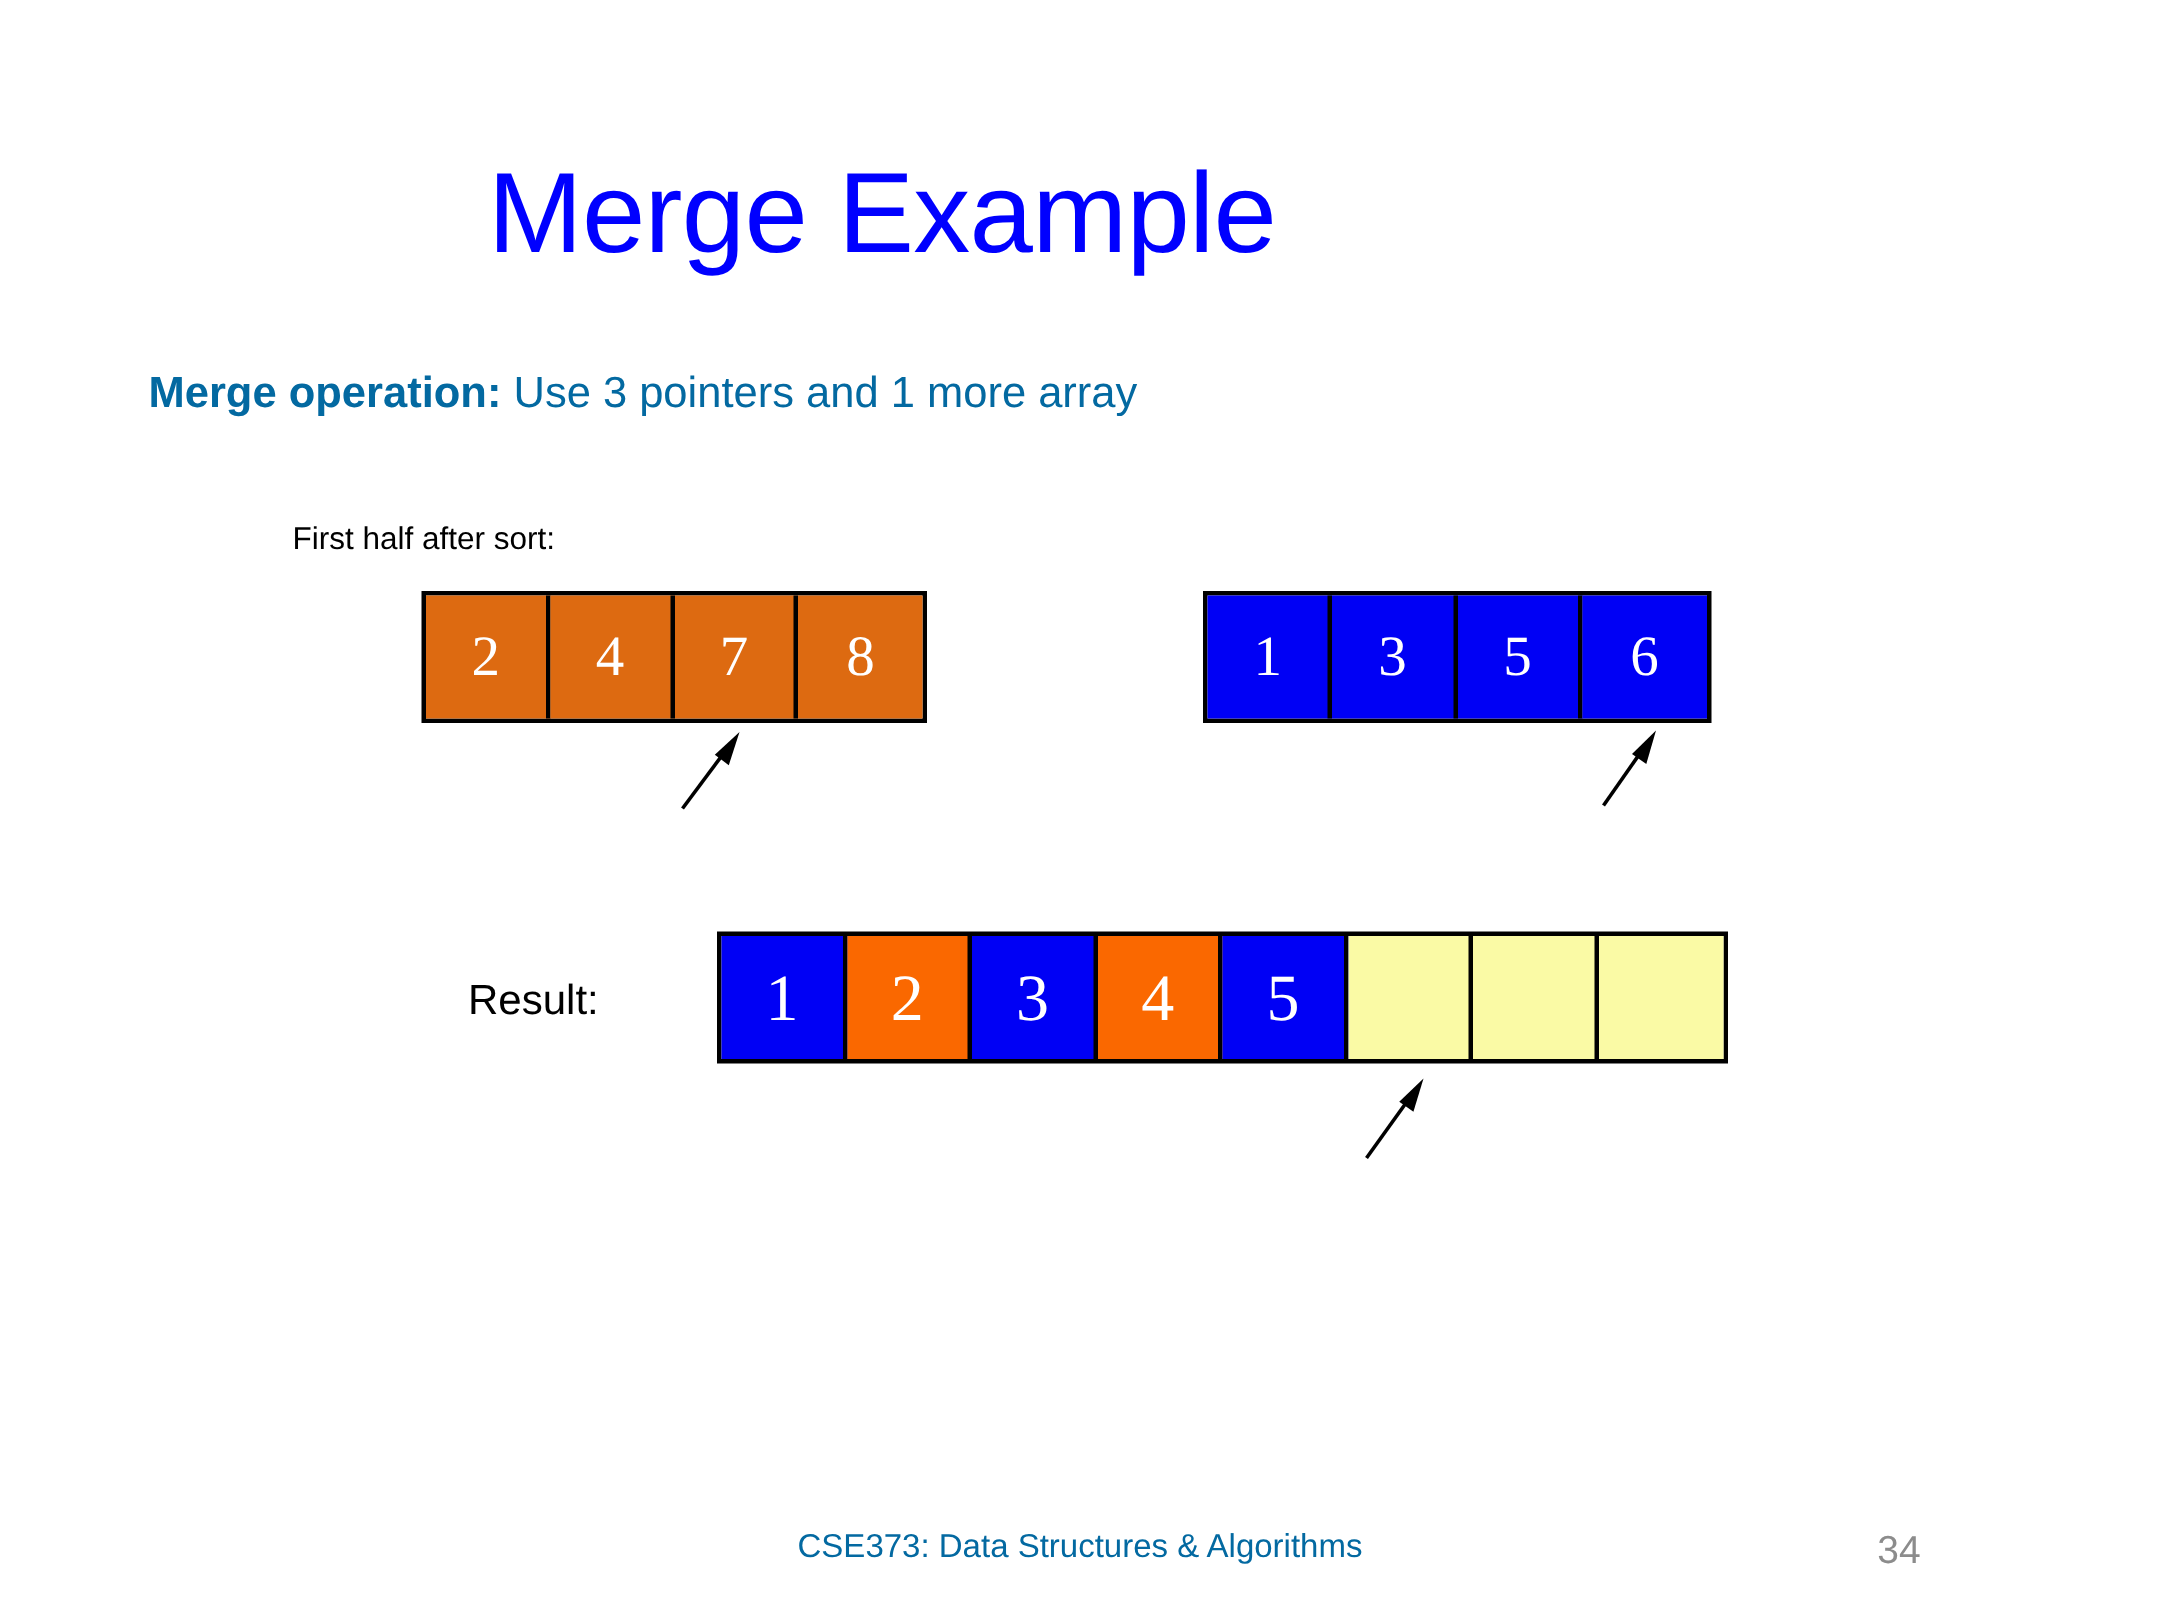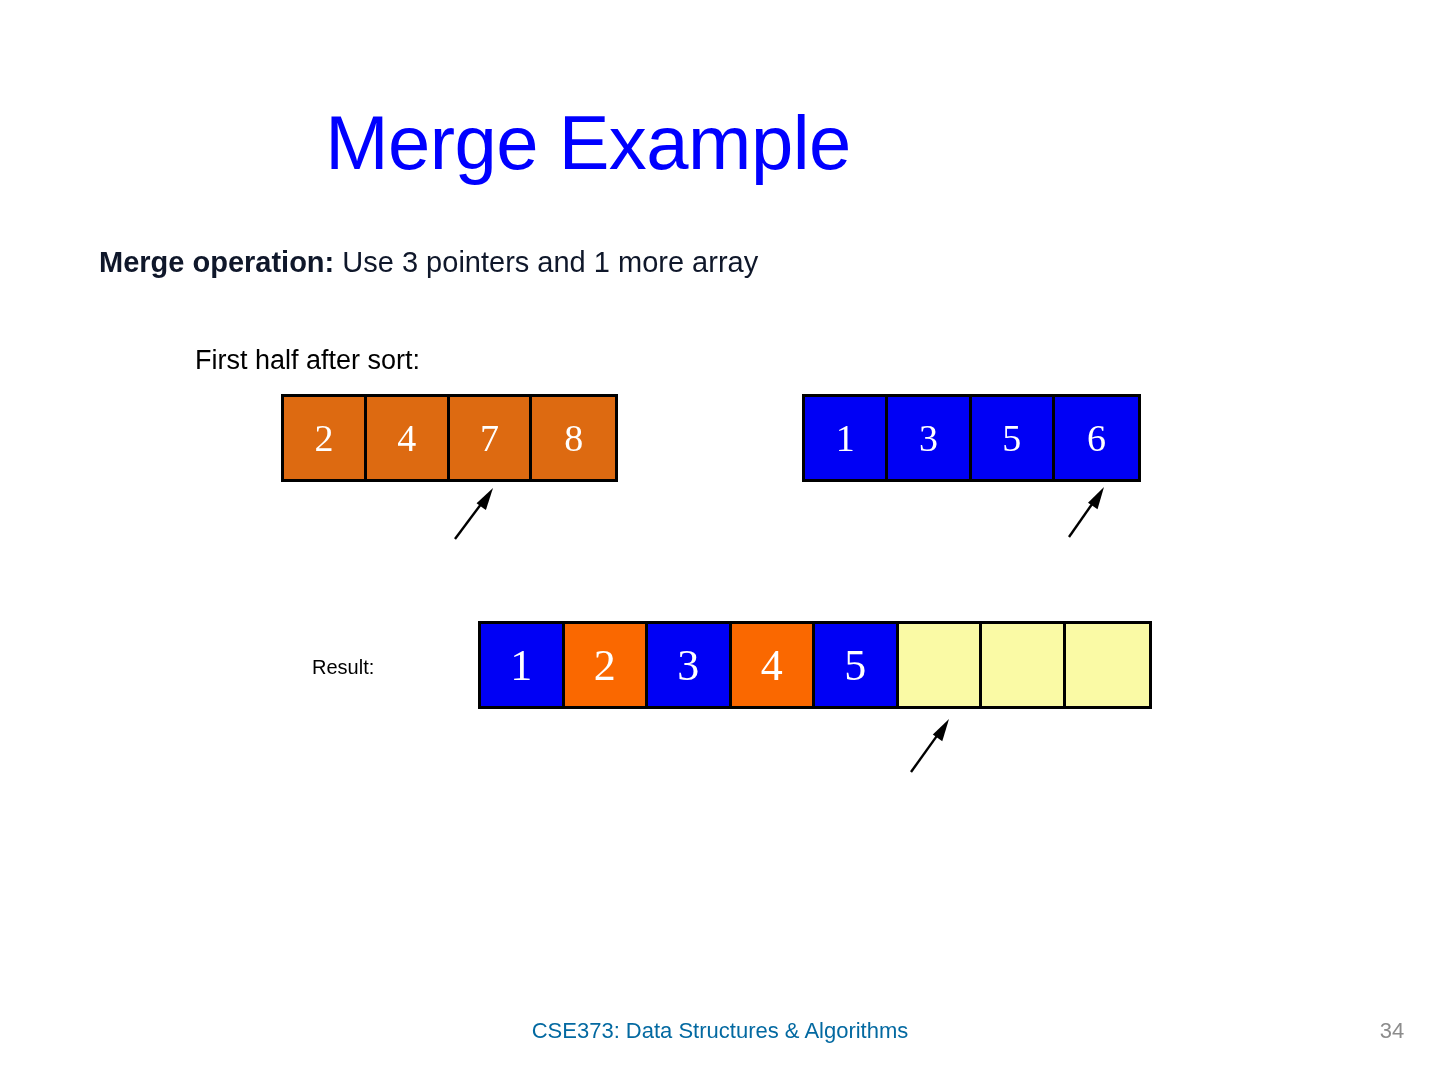--- a/index.html
+++ b/index.html
@@ -34,38 +34,38 @@
     letter-spacing: -0.5px;
   }
 
   
   #subtitle {
     position: absolute;
     left: 99px;
     top: 243px;
     font-size: 29px;
     line-height: 38px;
-    color: #0f172a;
+    color: #0369a1;
     white-space: nowrap;
   }
   #subtitle .lead {
     font-weight: bold;
   }
 
   
   .caption {
     position: absolute;
-    font-size: 27px;
+    font-size: 21px;
     line-height: 34px;
     color: #000000;
     white-space: nowrap;
   }
   #caption-first  { left: 195px; top: 343px; }
   #caption-second { left: 771px; top: 333px; }
-  #caption-result { left: 312px; top: 650px; font-size: 20px; text-align: center; }
+  #caption-result { left: 312px; top: 650px; font-size: 28px; text-align: center; }
 
   
   .array {
     position: absolute;
     display: flex;
     border: 3px solid #000000;
     box-sizing: border-box;
   }
   .cell {
     box-sizing: border-box;
@@ -130,25 +130,25 @@
     position: absolute;
     left: 0;
     top: 1018px;
     width: 1440px;
     text-align: center;
     font-size: 22px;
     color: #0369a1;
   }
   #footer-page {
     position: absolute;
-    left: 1352px;
+    left: 1226px;
     top: 1018px;
     width: 80px;
     text-align: center;
-    font-size: 22px;
+    font-size: 26px;
     color: #8c8c8c;
   }
 </style>
 </head>
 <body>
 
 <div id="slide">
 
   <div id="slide-title">Merge Example</div>
 

